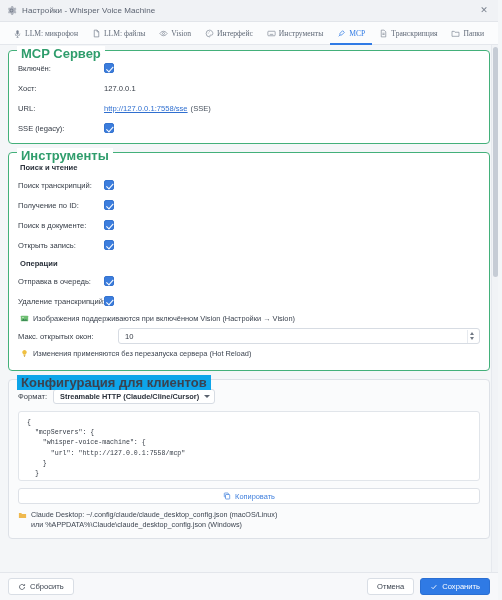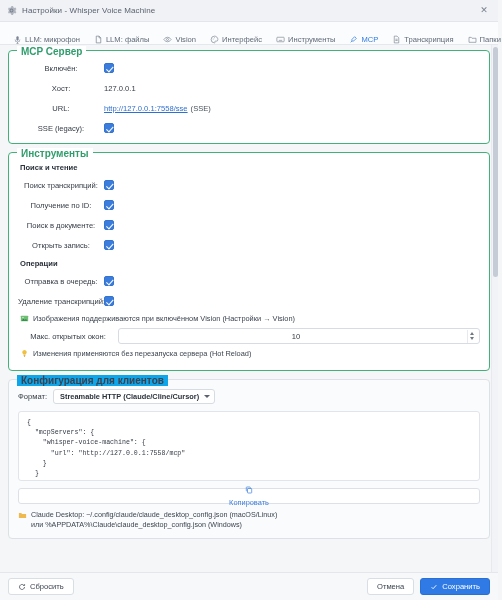--- a/index.html
+++ b/index.html
@@ -49,21 +49,21 @@
     border-bottom: 1px solid #e4e7ec;
     display: flex; align-items: stretch;
     padding-left: 6px;
   }
   .tab {
     display: inline-flex; align-items: center; gap: 3px;
     padding: 0 7px;
     font-size: 7.6px; color: #616a78;
     white-space: nowrap;
     border-bottom: 2px solid transparent;
-    position: relative; top: 7px;
+    position: relative; top: 1px; font-family: Liberation Serif, serif;
   }
   .tab .tico {
     display: inline-flex; align-items: center; justify-content: center;
     width: 9px; height: 9px; color: #7d8694;
   }
   .tab.active { color: #2f7ae5; border-bottom-color: #2f7ae5; }
   .tab.active .tico { color: #2f7ae5; }
 
   
   .body {
@@ -87,36 +87,35 @@
     border: 1px solid #43b07a;
     border-radius: 4px;
     background: #ffffff;
     margin-bottom: 8px;
     padding: 9px 9px 7px 9px;
   }
   .group > .legend {
     position: absolute; top: -5px; left: 8px;
     background: #ffffff;
     padding: 0 4px;
-    font-size: 10px; font-weight: bold;
+    font-size: 13px; font-weight: bold;
     color: #2f9d6c;
     white-space: nowrap;
   }
   .group.plain {
     border: 1px solid #dde1e7;
     background: #fafbfc;
   }
   .group.plain > .legend { color: #3a4250; background: #0ea5e9; }
 
   
   .row {
     display: flex; align-items: center;
     min-height: 16px;
     margin-bottom: 4px;
-    text-align: center;
   }
   .row:last-child { margin-bottom: 0; }
   .lbl {
     width: 86px; flex: 0 0 86px;
     font-size: 7.6px; color: #343b45;
     white-space: nowrap;
   }
   .val {
     font-size: 7.6px; color: #343b45;
   }
@@ -212,21 +211,21 @@
     white-space: pre;
     height: 70px;
     overflow: hidden;
   }
   .copybtn {
     margin-top: 7px;
     height: 16px;
     border: 1px solid #dde1e7; border-radius: 3px;
     background: #ffffff;
     display: flex; align-items: center; justify-content: center; gap: 4px;
-    font-size: 7.4px; color: #3f7fdd; flex-direction: column;
+    font-size: 7.4px; color: #3f7fdd;
   }
   .copybtn .cico { width: 8px; height: 8px; display: inline-flex; }
   .pathnote {
     margin-top: 6px;
     display: flex; align-items: flex-start; gap: 4px;
     font-size: 7.2px; color: #3c4450; line-height: 1.45;
   }
   .pathnote .fico { width: 9px; height: 9px; flex: 0 0 9px; margin-top: 1px; }
 
   

